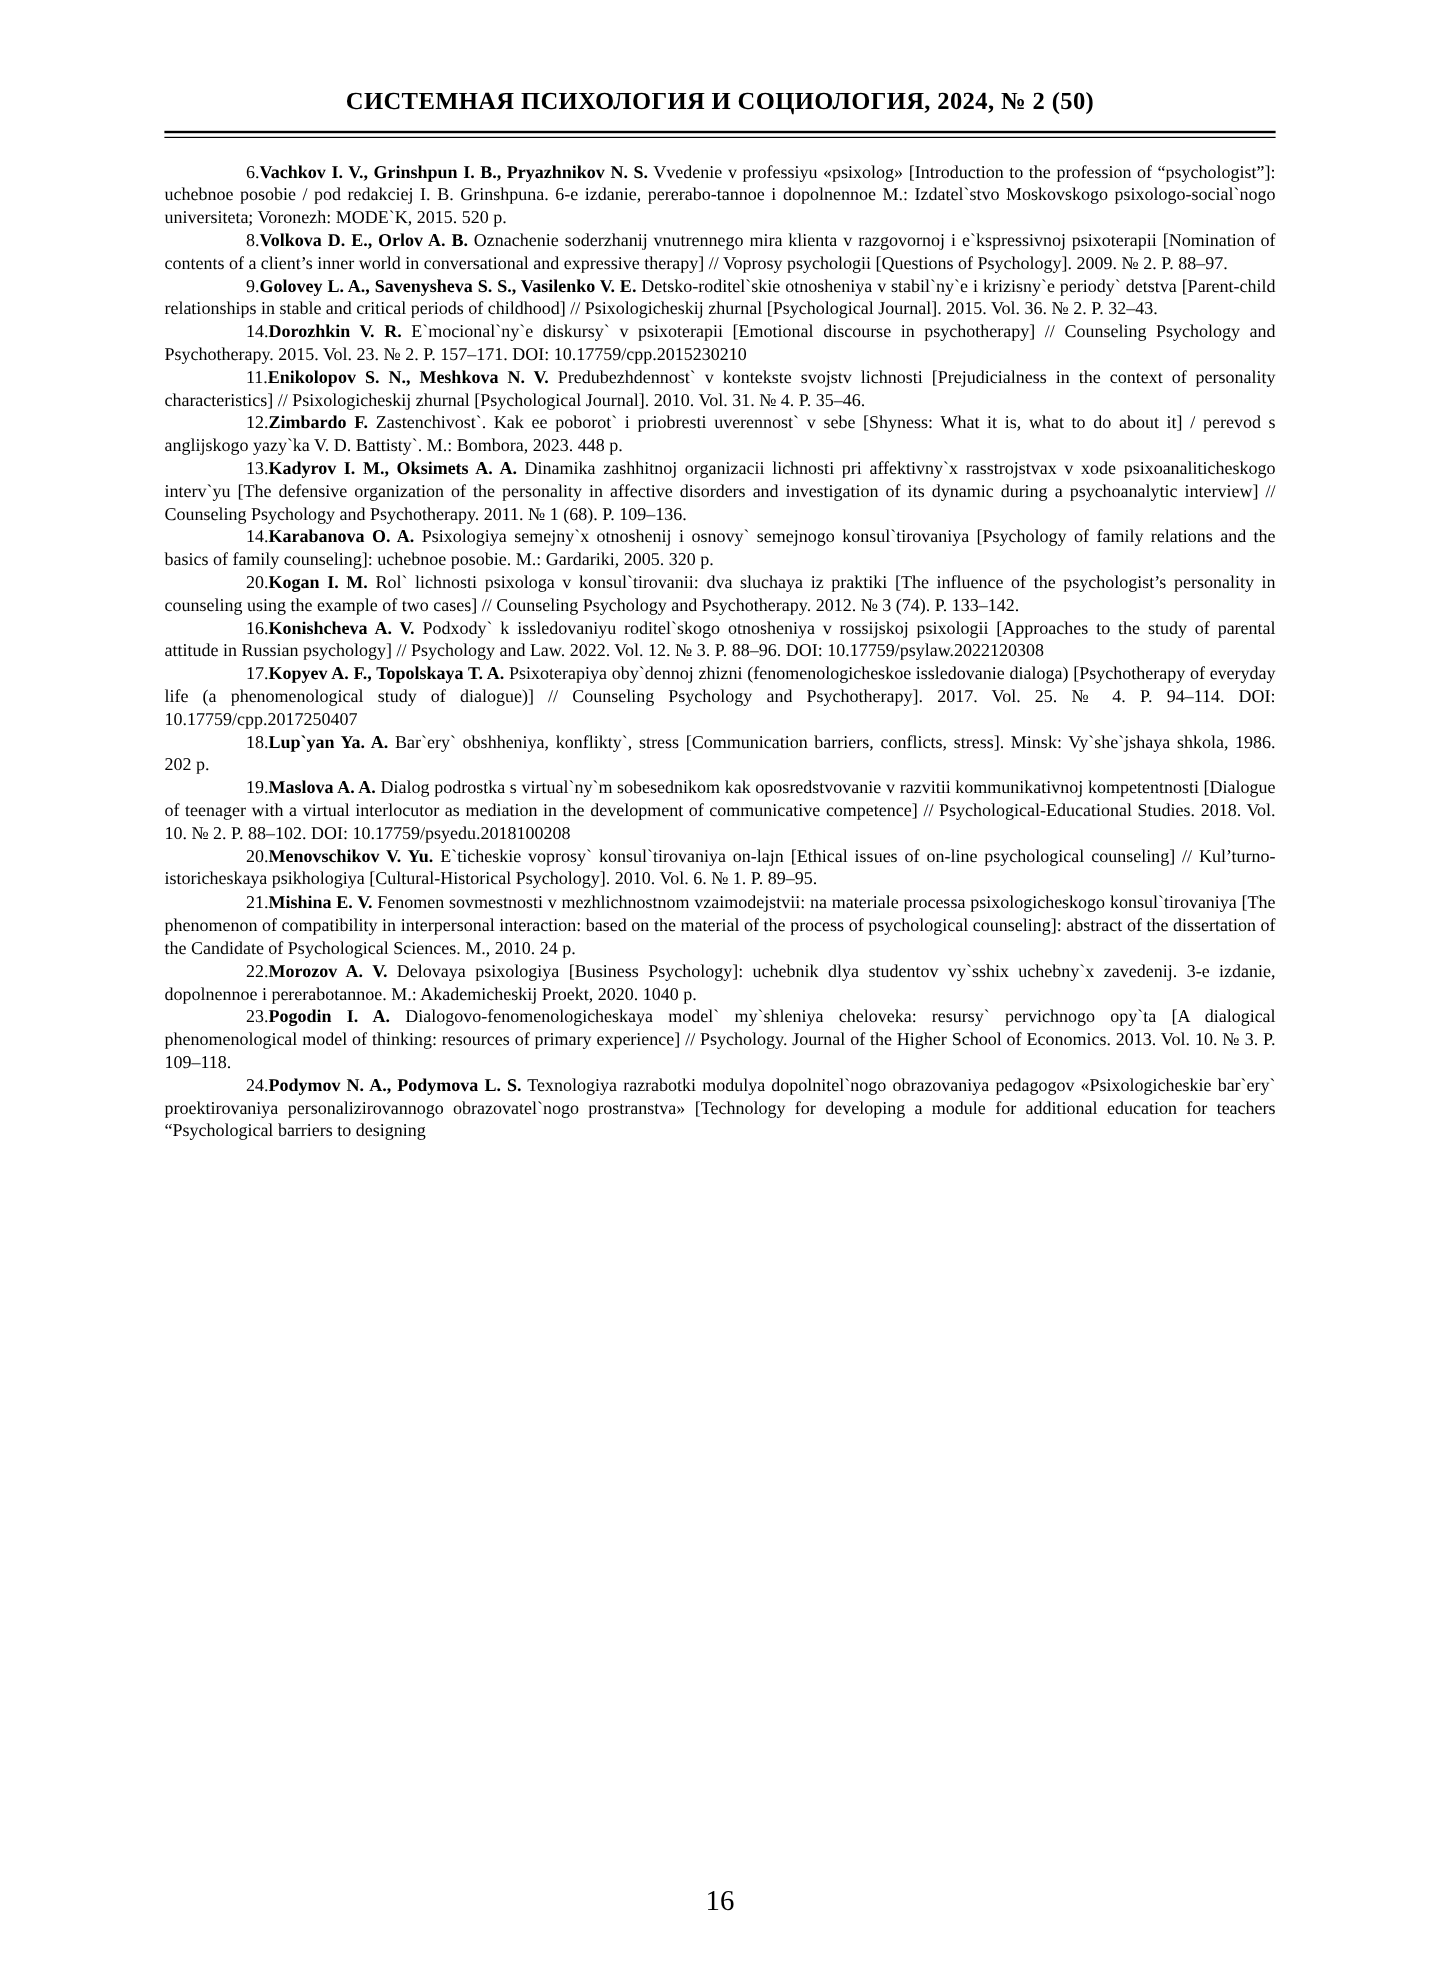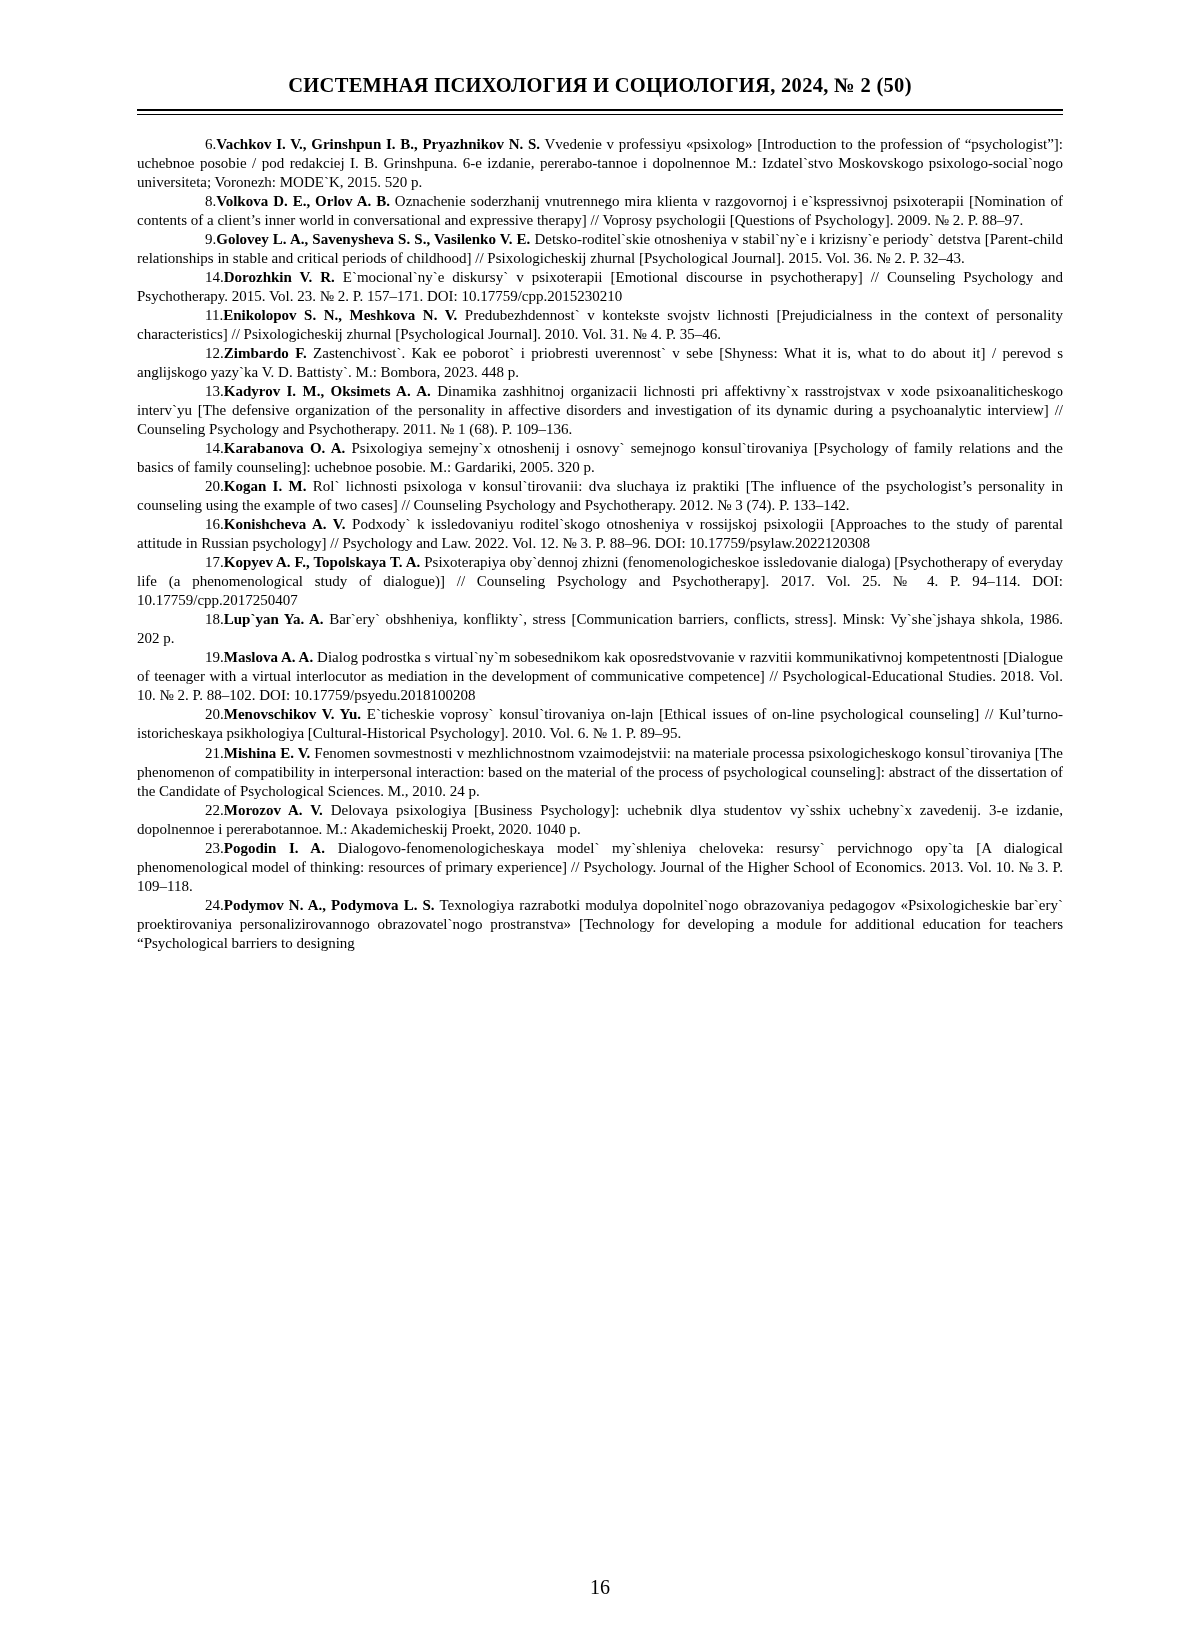--- a/index.html
+++ b/index.html
@@ -58,21 +58,21 @@
   }
   .authors {
     font-weight: bold;
   }
   .page-number {
     position: absolute;
     bottom: 56px;
     left: 0;
     right: 0;
     text-align: center;
-    font-size: 20px;
+    font-size: 24px;
   }
 </style>
 </head>
 <body>
 
 <div class="page">
 
   <div class="running-head">СИСТЕМНАЯ ПСИХОЛОГИЯ И СОЦИОЛОГИЯ, 2024, № 2 (50)</div>
 
   <div class="rule-wrap">

